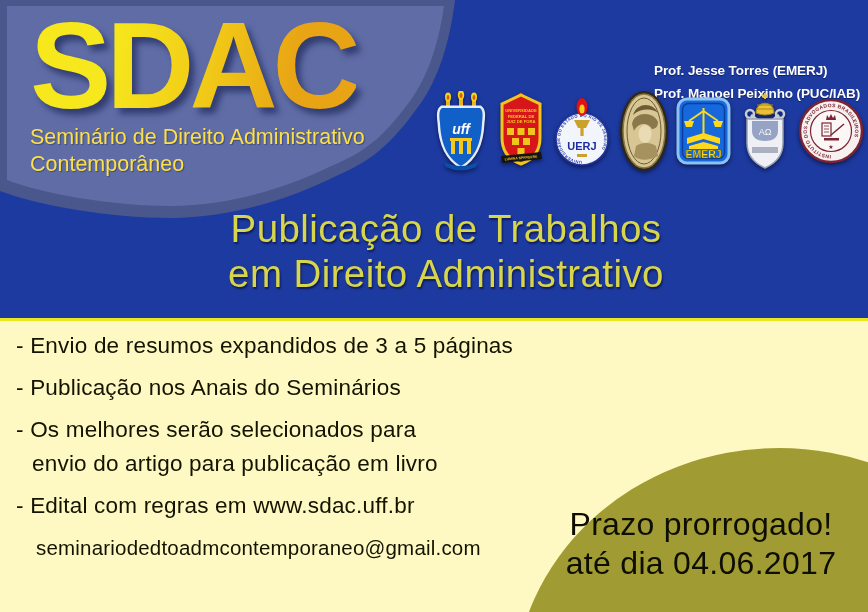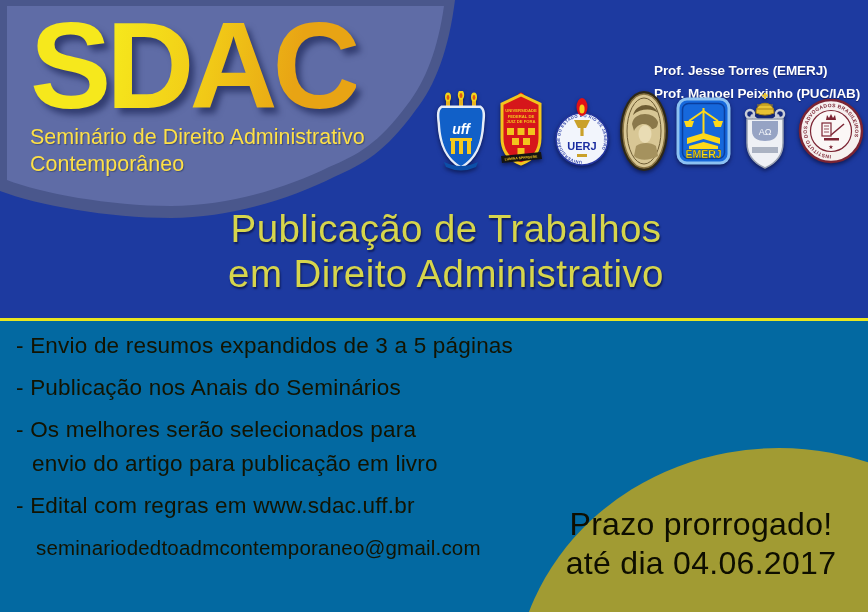--- a/index.html
+++ b/index.html
@@ -42,21 +42,21 @@
   
   .main-title{
     position:absolute; top:206px; left:0; width:100%; box-sizing:border-box;
     padding-left:24px; text-align:center;
     color:#d6d54c; font-size:38.5px; line-height:45px; letter-spacing:.4px;
     text-shadow:1px 2px 2px rgba(0,0,30,.55);
   }
   
   .bottom{
     position:absolute; left:0; top:318px; width:868px; height:294px;
-    background:#0369a1; border-top:3px solid #e9e720; box-sizing:border-box;
+    background:#fef9c3; border-top:3px solid #e9e720; box-sizing:border-box;
     overflow:hidden;
   }
   .dome{
     position:absolute; left:514px; top:127px; width:530px; height:490px;
     border-radius:50%; background:#a19b33;
   }
   .bullets{
     position:absolute; left:16px; top:12px; width:520px;
     color:#131300; font-size:22.5px; letter-spacing:.2px;
   }

